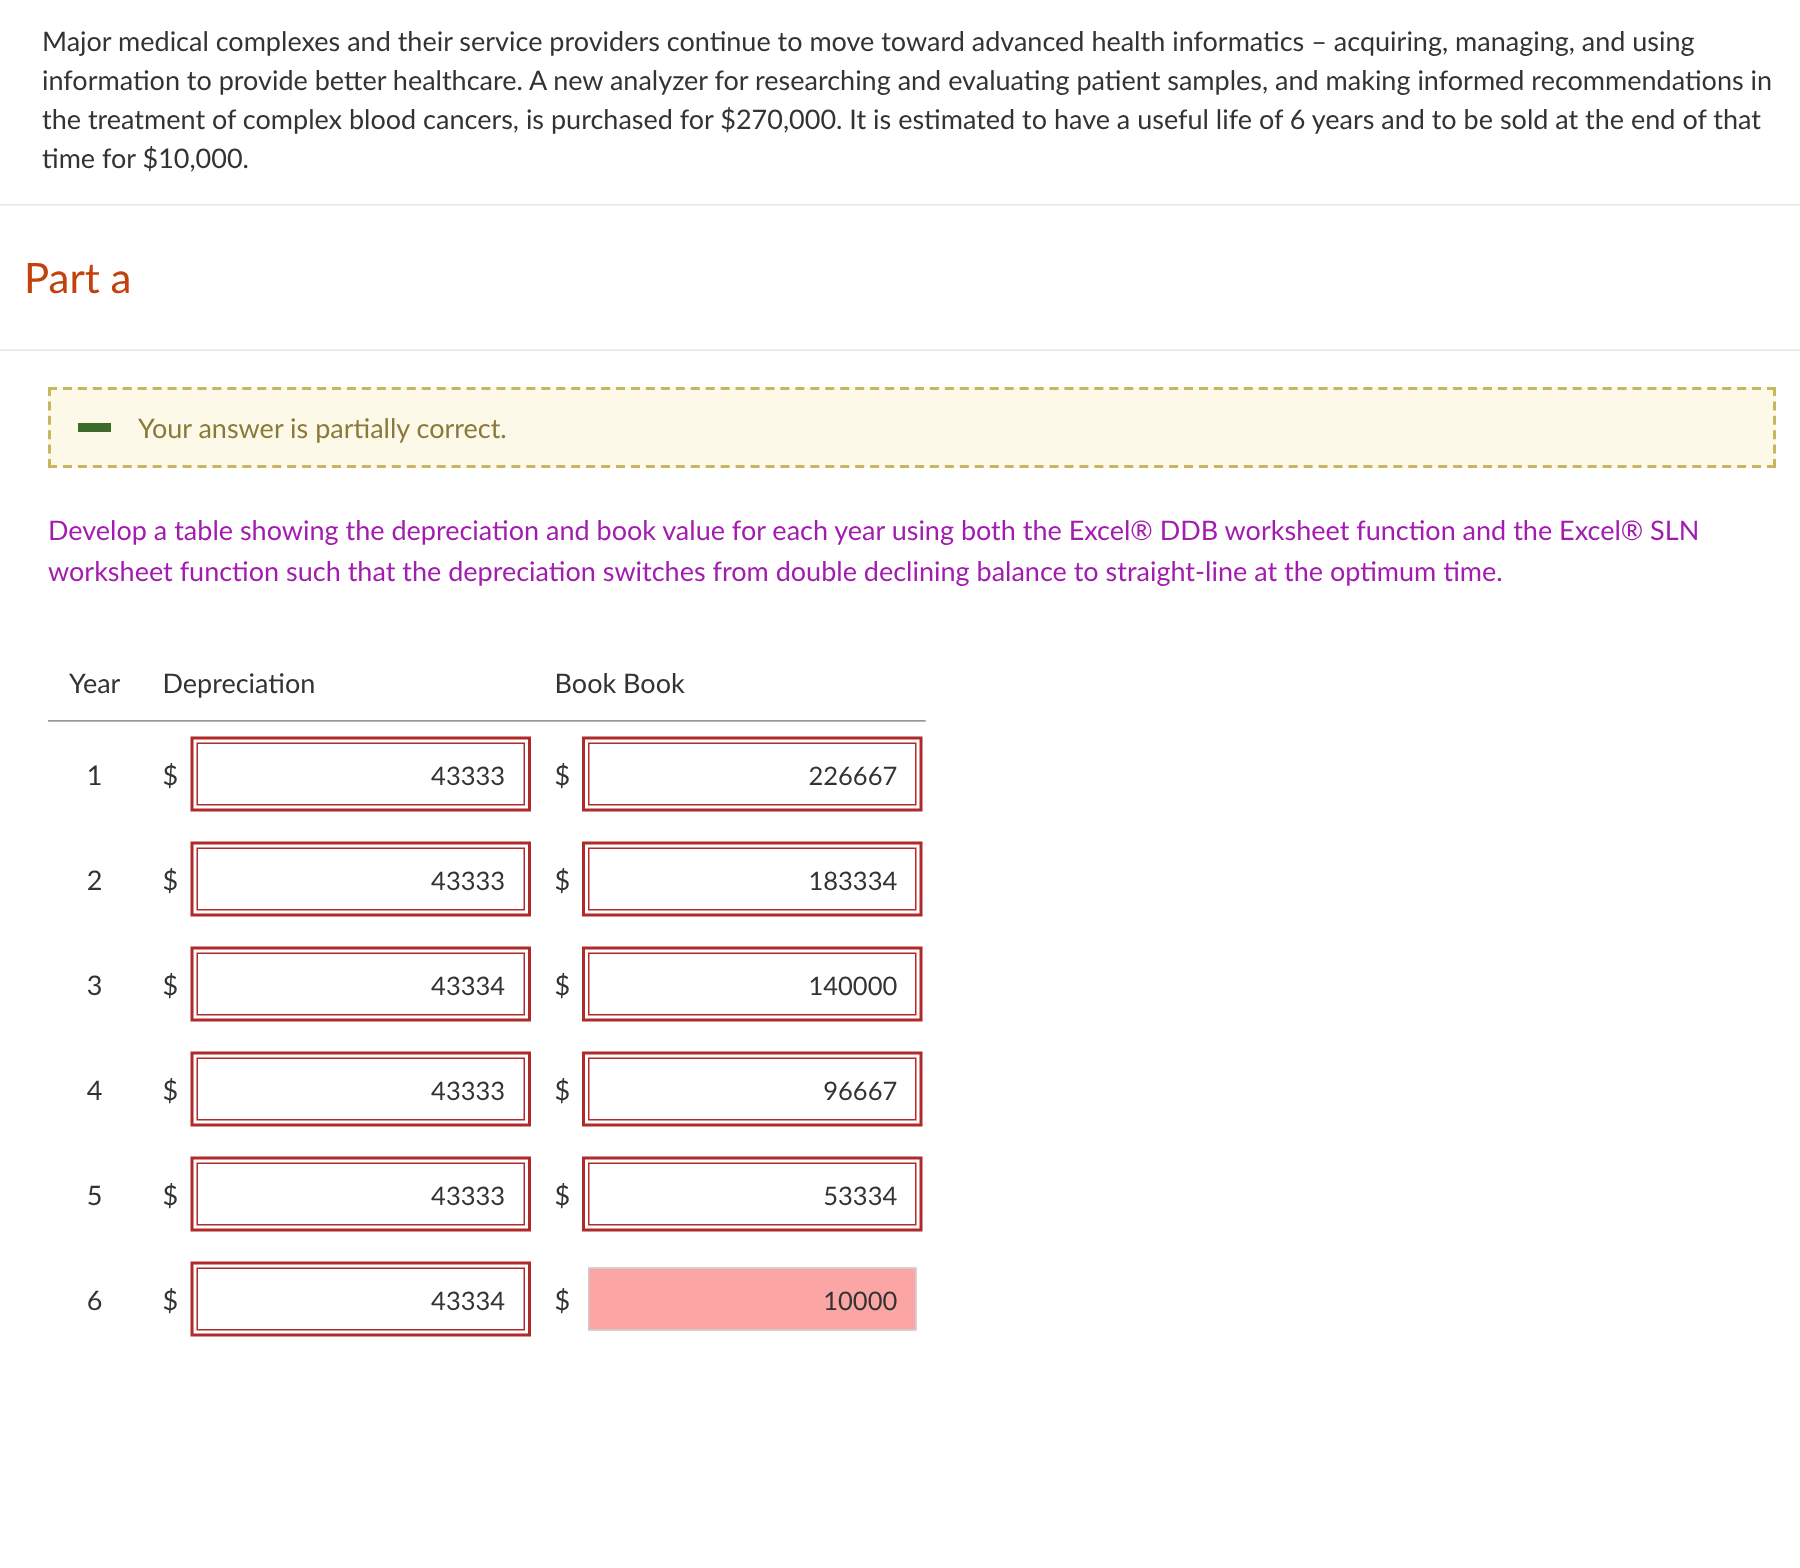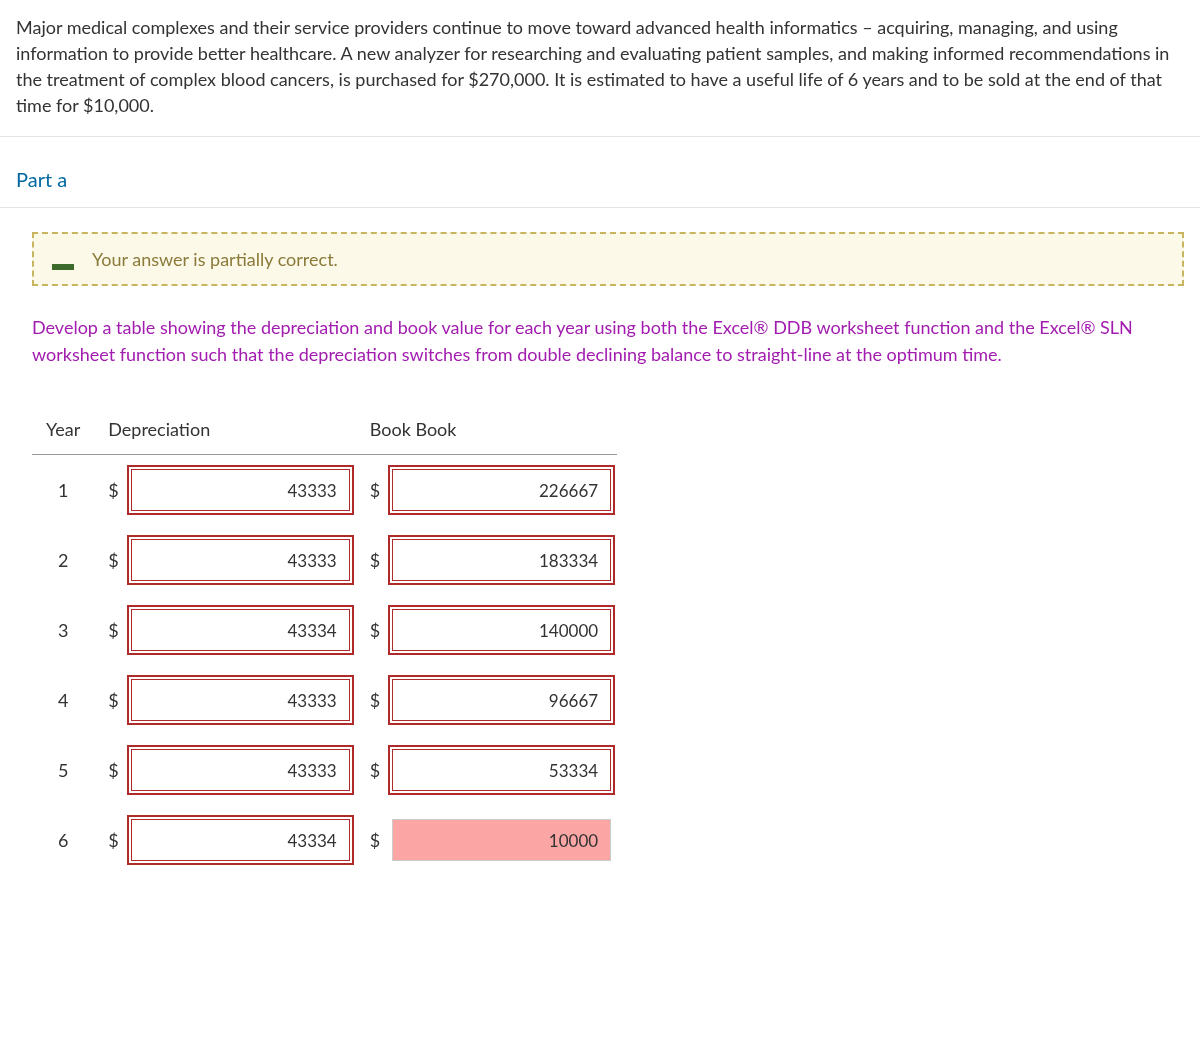--- a/index.html
+++ b/index.html
@@ -4,41 +4,41 @@
   <style>
     * { box-sizing: border-box; margin: 0; padding: 0; }
     body {
       font-family: "Lato", "Helvetica Neue", Helvetica, Arial, sans-serif;
       font-size: 18px;
       color: #333;
       background: #fff;
       width: 1200px;
     }
     .problem-text {
-      padding: 14px 16px 18px 16px;
+      padding: 14px 16px 18px 28px;
       line-height: 1.45;
       color: #333;
       border-bottom: 1px solid #e4e4e4;
     }
     .part-header {
-      padding: 30px 16px 16px 16px;
+      padding: 30px 16px 32px 16px;
       border-bottom: 1px solid #e4e4e4;
-      color: #0369a1;
-      font-size: 20px;
+      color: #c2410c;
+      font-size: 28px;
     }
     .content {
       padding: 24px 16px 40px 32px;
     }
     .feedback-box {
       border: 2px dashed #c8b560;
       background: #fdf9e9;
       padding: 14px 18px;
       margin-bottom: 28px;
       display: flex;
-      align-items: flex-end;
+      align-items: center;
       gap: 18px;
       color: #8a7a3a;
     }
     .minus-icon {
       width: 22px;
       height: 6px;
       background: #3d6b2c;
       display: inline-block;
       flex: 0 0 22px;
     }

